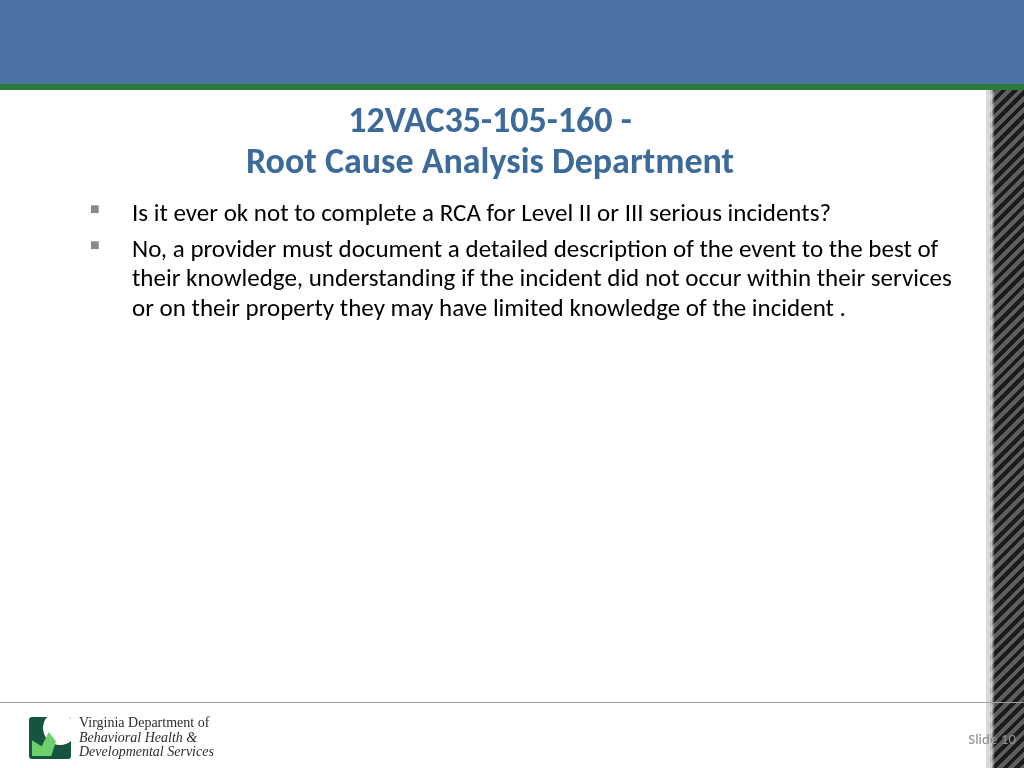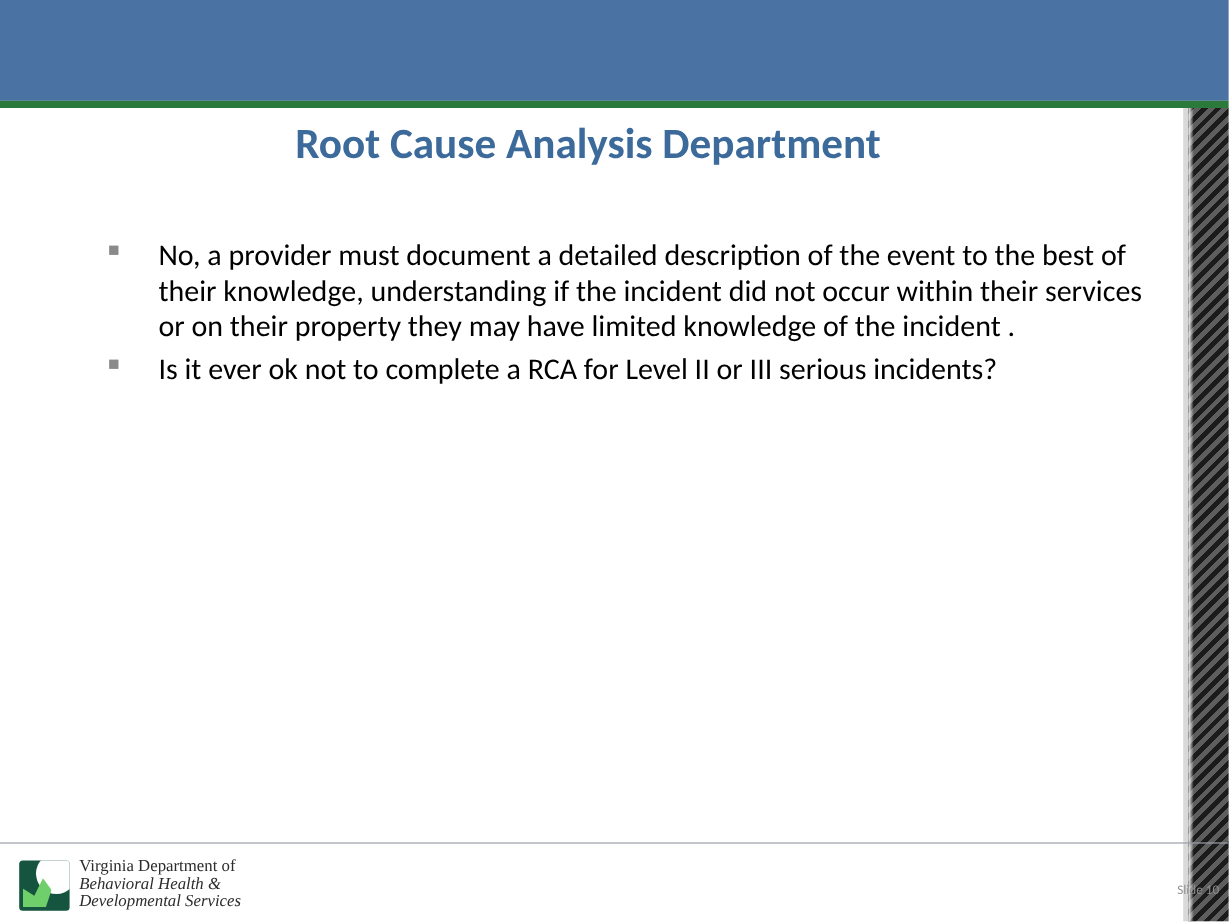--- a/index.html
+++ b/index.html
@@ -108,21 +108,21 @@
   }
   .footer-rule {
     position: absolute;
     top: 0; left: 0;
     width: 100%;
     height: 1px;
     background: #9aa0a6;
   }
   .logo {
     position: absolute;
-    left: 16px;
+    left: 29px;
     bottom: 8px;
     display: flex;
     align-items: center;
     gap: 8px;
   }
   .logo-mark {
     width: 42px;
     height: 42px;
     position: relative;
     border-radius: 3px;
@@ -150,40 +150,41 @@
     font-size: 14px;
     line-height: 1.05;
     color: #2c2c2c;
     font-style: italic;
   }
   .logo-text .line1 { font-style: normal; }
   .slide-num {
     position: absolute;
     right: 8px;
     bottom: 20px;
-    font-size: 11px;
+    font-size: 15px;
     color: #8e8e8e;
   }
 </style>
 </head>
 <body>
 
 <div class="slide">
 
   <div class="top-band"></div>
   <div class="green-rule"></div>
 
   <div class="title-wrap">
+    <div class="title-code">12VAC35-105-160  -</div>
     <div class="title-sub">Root Cause Analysis Department</div>
   </div>
 
   <div class="body">
     <ul class="bullets">
+      <li>Is it ever ok not to complete a RCA for Level II or III serious incidents?</li>
       <li>No, a provider must document a detailed description of the event to the best of their knowledge, understanding if the incident did not occur within their services or on their property they may have limited knowledge of the incident .</li>
-      <li>Is it ever ok not to complete a RCA for Level II or III serious incidents?</li>
     </ul>
   </div>
 
   <div class="right-deco"></div>
 
   <div class="footer">
     <div class="footer-rule"></div>
     <div class="logo">
       <div class="logo-mark"></div>
       <div class="logo-text">

